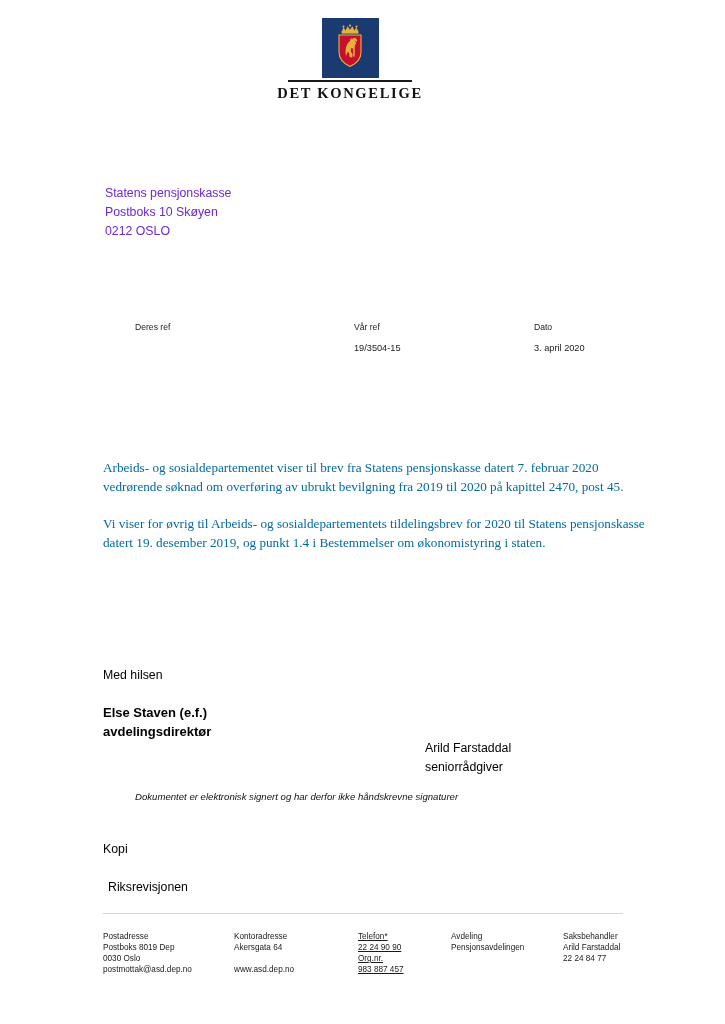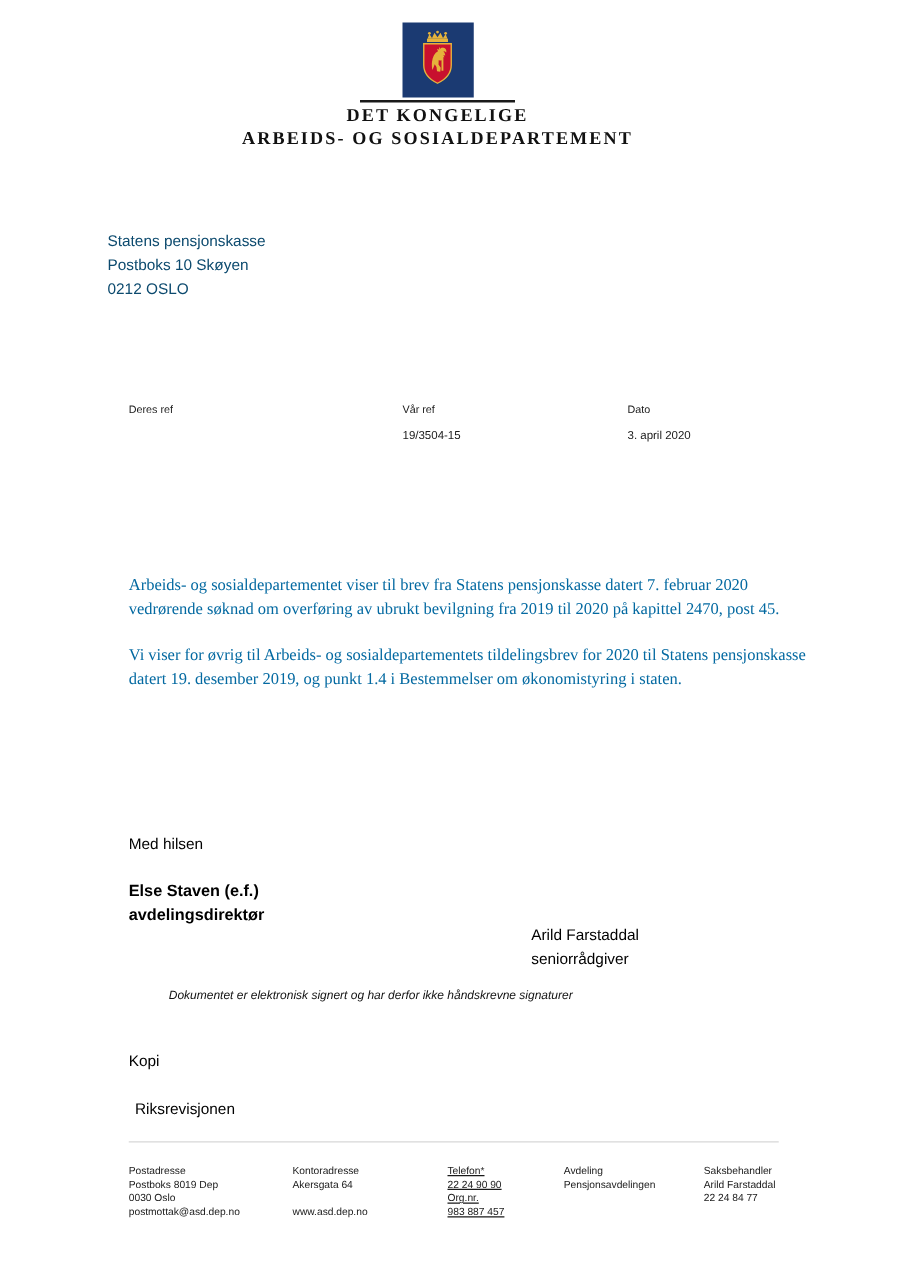--- a/index.html
+++ b/index.html
@@ -60,41 +60,42 @@
     font-weight: bold;
     font-size: 14.5px;
     letter-spacing: 1.7px;
     color: #111111;
     line-height: 1.25;
   }
 
   
   .recipient {
     position: absolute;
-    left: 86px;
+    left: 105px;
     top: 184px;
     font-size: 12.3px;
     line-height: 19px;
-    color: #0c4a6e;
+    color: #6d28d9;
   }
 
   
   .refrow {
     position: absolute;
     left: 103px;
     top: 317px;
     width: 520px;
   }
   .refcol {
     position: absolute;
     top: 0;
     font-size: 8.6px;
     line-height: 21px;
     color: #1a1a1a;
     white-space: nowrap;
+    margin-left: 32px;
   }
   .refcol .refval {
     font-size: 9.2px;
     display: block;
   }
   .refcol-1 { left: 0; }
   .refcol-2 { left: 219px; }
   .refcol-3 { left: 399px; }
 
   
@@ -222,21 +223,20 @@
         <path d="M4 11 L26 11 L26 28 C26 35 20.5 40 15 42.6 C9.5 40 4 35 4 28 Z" fill="#c8102e" stroke="#e5b33c" stroke-width="1.1"></path>
 
         <path d="M11 32 C10 28 10.6 23 12.2 20.2 C13 18.6 14.2 17.4 15.4 16.9 L14.6 14.9 L16.4 15.8 L16.2 13.6 L17.8 15.4 L19 13.9 L19 16.3 C20.4 17.2 21.2 18.8 21.2 20.4 L19.4 20 L20.6 21.8 L18.6 21.6 L19.6 23.6 C18.4 24.6 17 24.6 16 23.9 L15.8 27.6 L17.6 30.2 L17.2 33.4 L14.6 33 L14.2 29.6 L12.8 27.4 Z" fill="#e5b33c"></path>
 
         <rect x="18.2" y="15.6" width="1.5" height="17" fill="#e5b33c"></rect>
         <path d="M17.6 14.4 C20.4 13.4 22.6 15 22 18 C21 17 19.2 16.3 17.6 16.6 Z" fill="#e5b33c"></path>
       </svg>
     </div>
     <div class="lh-rule"></div>
     <div class="lh-line1">DET KONGELIGE</div>
-    <div class="lh-line2">ARBEIDS- OG SOSIALDEPARTEMENT</div>
   </div>
 
   <div class="recipient">
     <div>Statens pensjonskasse</div>
     <div>Postboks 10 Skøyen</div>
     <div>0212 OSLO</div>
   </div>
 
   <div class="refrow">
     <div class="refcol refcol-1">

